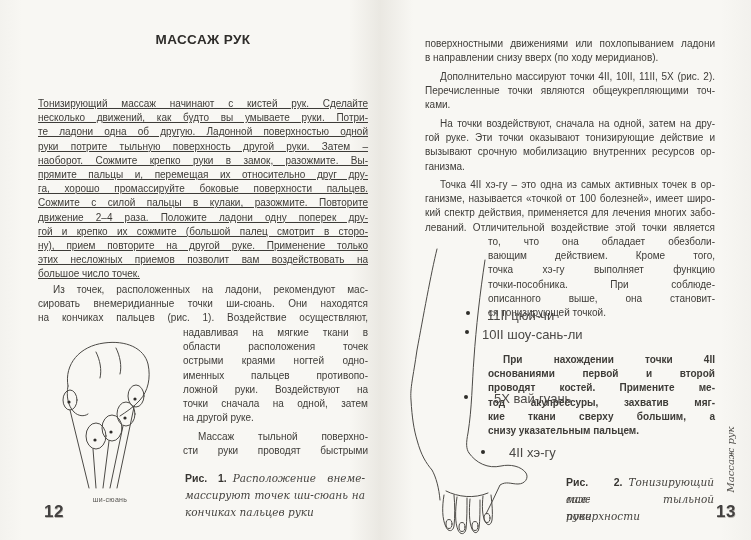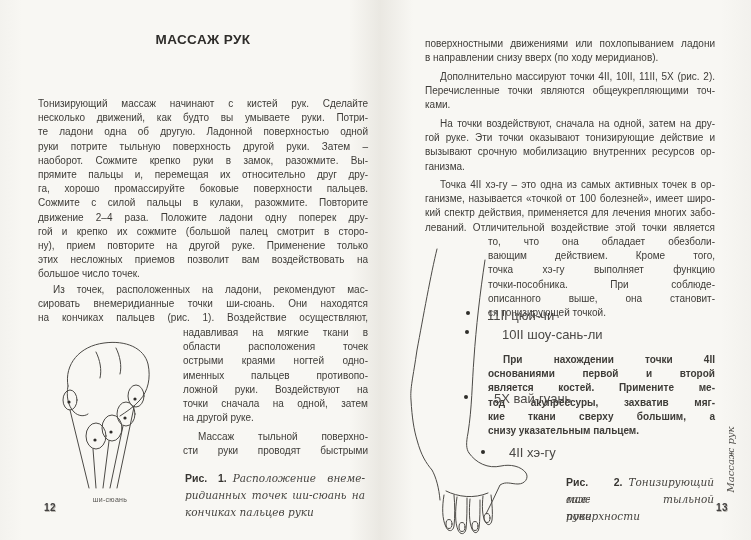--- a/index.html
+++ b/index.html
@@ -26,39 +26,39 @@
     white-space:normal;overflow:visible;
   }
   .tblock .line.endline{text-align-last:left;}
   .tblock .line.indent{text-indent:15px;}
   .caption{font-family:"DejaVu Serif",serif;font-style:italic;font-size:10.5px;color:#45433f;}
   .cap-line{height:17px;line-height:17px;text-align:justify;text-align-last:justify;}
   .cap-line.endcap{text-align-last:left;}
   .cap-label{font-family:"Liberation Sans",sans-serif;font-style:normal;font-weight:bold;margin-right:6px;color:#383632;}
   .fig-label{font-size:7px;color:#55534f;letter-spacing:.3px;text-align:center;}
   .pt-label{font-size:13px;color:#4a4845;white-space:nowrap;padding-left:8px;}
-  .page-num{font-size:10px;font-weight:bold;color:#434140;letter-spacing:.5px;text-shadow:.6px .6px 0 #b9b6b0;}
+  .page-num{font-size:17px;font-weight:bold;color:#434140;letter-spacing:.5px;text-shadow:.6px .6px 0 #b9b6b0;}
   .side-label{
     font-family:"DejaVu Serif",serif;font-style:italic;font-size:10px;color:#504e4a;
     transform:rotate(-90deg);transform-origin:center center;white-space:nowrap;
   }
   svg{display:block;}
   svg path, svg ellipse.strk{stroke:#4c4a46;stroke-width:1;fill:none;stroke-linecap:round;}
   svg circle.dot{fill:#2f2d2a;stroke:none;}
 </style>
 </head>
 <body>
 
 <div class="spread">
 
   <div>
 
     <div class="abs page-title" style="left:38px;top:32px;width:330px;">МАССАЖ РУК</div>
 
-    <div class="abs tblock" style="left:38px;top:97px;width:330px;">
+    <div class="abs tblock" style="left:38px;top:97px;width:330px;text-decoration:underline;">
         <div class="line">Тонизирующий массаж начинают с кистей рук. Сделайте</div>
         <div class="line">несколько движений, как будто вы умываете руки. Потри-</div>
         <div class="line">те ладони одна об другую. Ладонной поверхностью одной</div>
         <div class="line">руки потрите тыльную поверхность другой руки. Затем –</div>
         <div class="line">наоборот. Сожмите крепко руки в замок, разожмите. Вы-</div>
         <div class="line">прямите пальцы и, перемещая их относительно друг дру-</div>
         <div class="line">га, хорошо промассируйте боковые поверхности пальцев.</div>
         <div class="line">Сожмите с силой пальцы в кулаки, разожмите. Повторите</div>
         <div class="line">движение 2–4 раза. Положите ладони одну поперек дру-</div>
         <div class="line">гой и крепко их сожмите (большой палец смотрит в сторо-</div>
@@ -108,21 +108,21 @@
         <path d="M 53 105 L 47 152" stroke-width="0.7"></path>
         <path d="M 67 90 L 54 152" stroke-width="0.7"></path>
         <path d="M 78 71 L 61 152" stroke-width="0.7"></path>
         <path d="M 14 74 L 33 152" stroke-width="0.7"></path>
       </svg>
     </div>
     <div class="abs fig-label" style="left:84px;top:496px;width:52px;">ши-сюань</div>
 
     <div class="abs caption" style="left:185px;top:470px;width:180px;">
       <div class="cap-line"><b class="cap-label">Рис. 1.</b><span>Расположение внеме-</span></div>
-      <div class="cap-line">ридианных точек ши-сюань на</div>
+      <div class="cap-line">массируют точек ши-сюань на</div>
       <div class="cap-line endcap">кончиках пальцев руки</div>
     </div>
 
     <div class="abs page-num" style="left:44px;top:502px;">12</div>
   </div>
 
   <div>
 
     <div class="abs tblock" style="left:425px;top:37px;width:290px;">
         <div class="line">поверхностными движениями или похлопыванием ладони</div>
@@ -154,21 +154,21 @@
         <div class="line">вающим действием. Кроме того,</div>
         <div class="line">точка хэ-гу выполняет функцию</div>
         <div class="line">точки-пособника. При соблюде-</div>
         <div class="line">описанного выше, она становит-</div>
         <div class="line endline">ся тонизирующей точкой.</div>
       </div>
 
     <div class="abs tblock" style="left:488px;top:353px;width:227px;font-weight:bold;">
         <div class="line indent">При нахождении точки 4II</div>
         <div class="line">основаниями первой и второй</div>
-        <div class="line">является костей. Примените ме-</div>
+        <div class="line">проводят костей. Примените ме-</div>
         <div class="line">тод акупрессуры, захватив мяг-</div>
         <div class="line">кие ткани сверху большим, а</div>
         <div class="line endline">снизу указательным пальцем.</div>
       </div>
 
     <div class="abs" style="left:398px;top:243px;">
       <svg width="146" height="292" viewBox="0 0 146 292">
         <path d="M 39 6 C 33 30 25 75 19 107 C 15 135 12 145 13 157 C 14 175 16 187 19 197 C 23 212 28 220 34 227 C 38 234 41 245 42 257"></path>
         <path d="M 87 17 C 82 50 78 85 76 115 C 74 140 74 165 70 190 C 68 200 68 206 71 210"></path>
         <path d="M 71 210 C 78 220 90 226 103 223 C 112 221 123 223 128 230 C 131 235 127 241 120 241 C 113 241 108 238 102 242 C 97 252 93 262 88 271"></path>
@@ -182,21 +182,21 @@
         <ellipse class="strk" cx="77" cy="283" rx="3" ry="4.5" stroke-width="0.7"></ellipse>
         <ellipse class="strk" cx="89" cy="275" rx="3" ry="4.5" stroke-width="0.7"></ellipse>
         <circle class="dot" cx="70" cy="70" r="2"></circle>
         <circle class="dot" cx="69" cy="89" r="2"></circle>
         <circle class="dot" cx="68" cy="154" r="2"></circle>
         <circle class="dot" cx="85" cy="209" r="2"></circle>
       </svg>
     </div>
 
     <div class="abs pt-label" style="left:479px;top:308px;">11II цюй-чи</div>
-    <div class="abs pt-label" style="left:494px;top:327px;">10II шоу-сань-ли</div>
+    <div class="abs pt-label" style="left:474px;top:327px;">10II шоу-сань-ли</div>
     <div class="abs pt-label" style="left:486px;top:391px;">5X вай-гуань</div>
     <div class="abs pt-label" style="left:501px;top:445px;">4II хэ-гу</div>
 
     <div class="abs caption" style="left:566px;top:474px;width:148px;">
       <div class="cap-line"><b class="cap-label">Рис. 2.</b><span>Тонизирующий мас-</span></div>
       <div class="cap-line">саж тыльной поверхности</div>
       <div class="cap-line endcap">руки</div>
     </div>
 
     <div class="abs side-label" style="left:700px;top:457px;width:60px;">Массаж рук</div>

